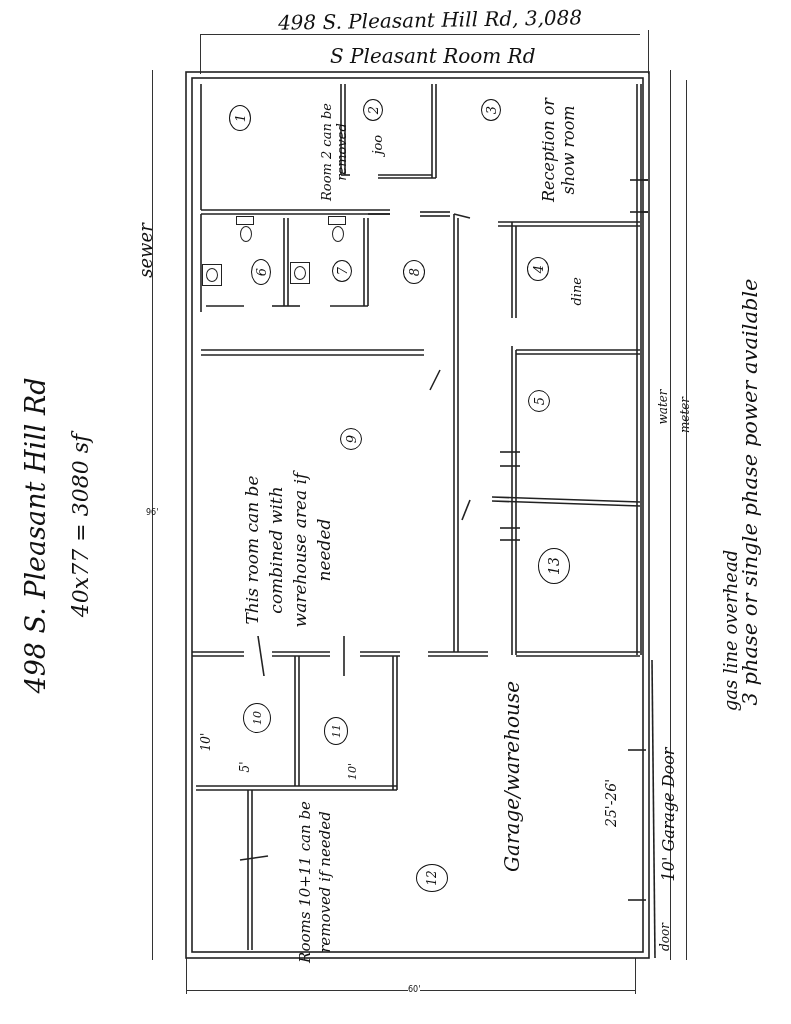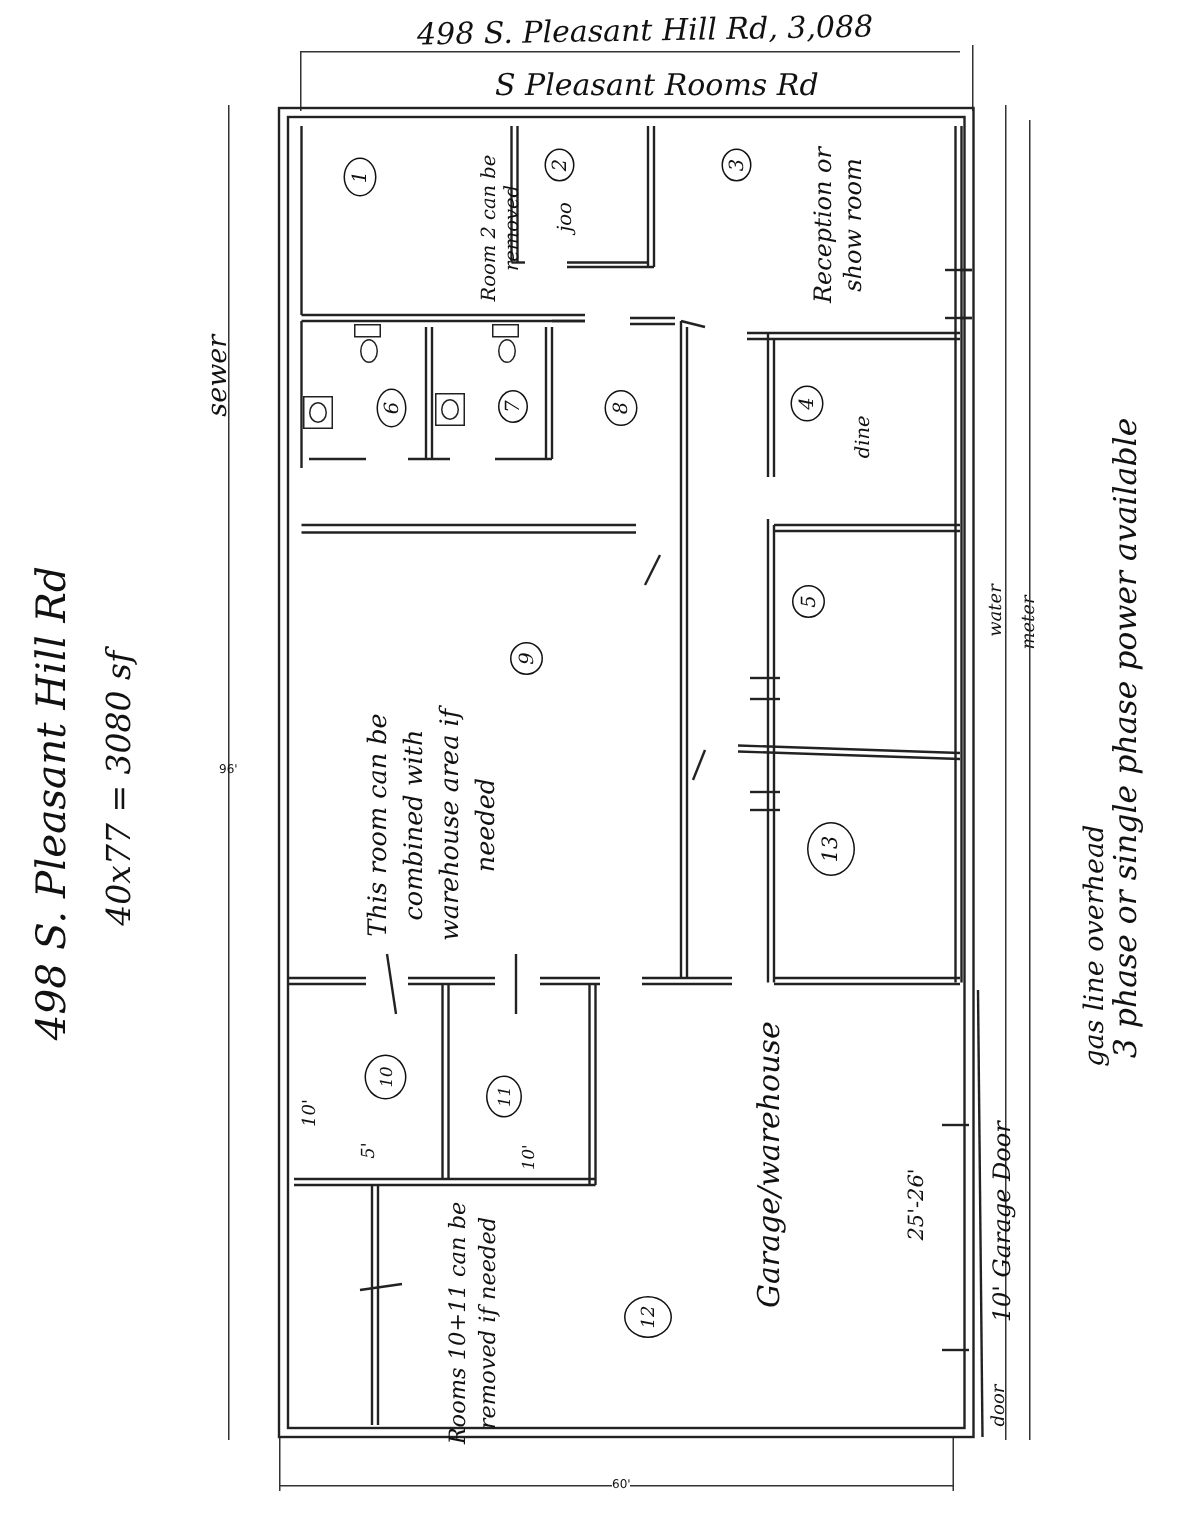--- a/index.html
+++ b/index.html
@@ -13,21 +13,21 @@
               display:flex; align-items:center; justify-content:center; background:transparent; }
   .fixture { position:absolute; border:1.4px solid #222; background:#fff; box-sizing:border-box; }
   .oval { position:absolute; border:1.4px solid #222; border-radius:50%; box-sizing:border-box; background:#fff; }
   svg { position:absolute; left:0; top:0; }
 </style>
 </head>
 <body>
 
 <div class="abs hw" style="left:278px; top:8px; font-size:20px; transform:rotate(-1deg);">498 S. Pleasant Hill Rd, 3,088</div>
 <div class="line" style="left:200px; top:34px; width:440px; height:1px;"></div>
-<div class="abs hw" style="left:330px; top:44px; font-size:20px;">S Pleasant Rooms Rd</div>
+<div class="abs hw" style="left:330px; top:44px; font-size:20px;">S Pleasant Room Rd</div>
 
 <div class="abs hw" style="left:-95px; top:548px; width:260px; font-size:27px; transform:rotate(-90deg); text-align:center;">498 S. Pleasant Hill Rd</div>
 <div class="abs hw" style="left:-20px; top:513px; width:200px; font-size:22px; transform:rotate(-90deg); text-align:center;">40x77 = 3080 sf</div>
 <div class="abs hw" style="left:115px; top:240px; width:60px; font-size:18px; transform:rotate(-90deg); text-align:center;">sewer</div>
 
 <div class="abs hw" style="left:630px; top:620px; width:200px; font-size:18px; transform:rotate(-90deg); text-align:center;">gas line overhead</div>
 <div class="abs hw" style="left:530px; top:480px; width:440px; font-size:21px; transform:rotate(-90deg); text-align:center;">3 phase or single phase power available</div>
 <div class="abs hw" style="left:638px; top:400px; width:50px; font-size:12px; transform:rotate(-90deg); text-align:center;">water</div>
 <div class="abs hw" style="left:660px; top:408px; width:50px; font-size:12px; transform:rotate(-90deg); text-align:center;">meter</div>
 

